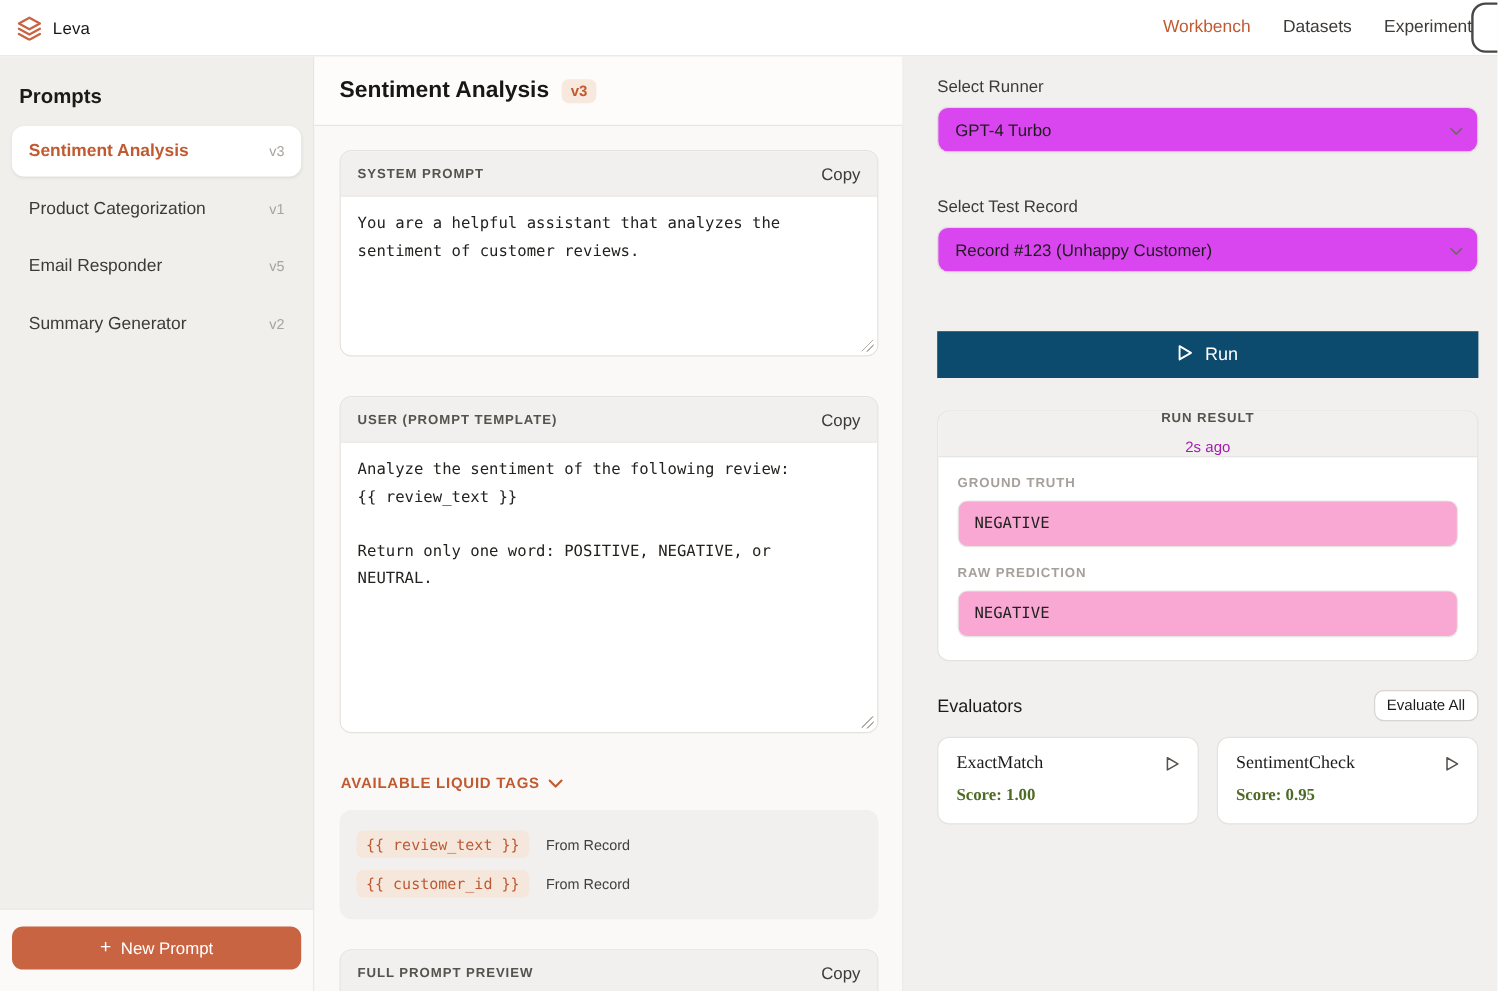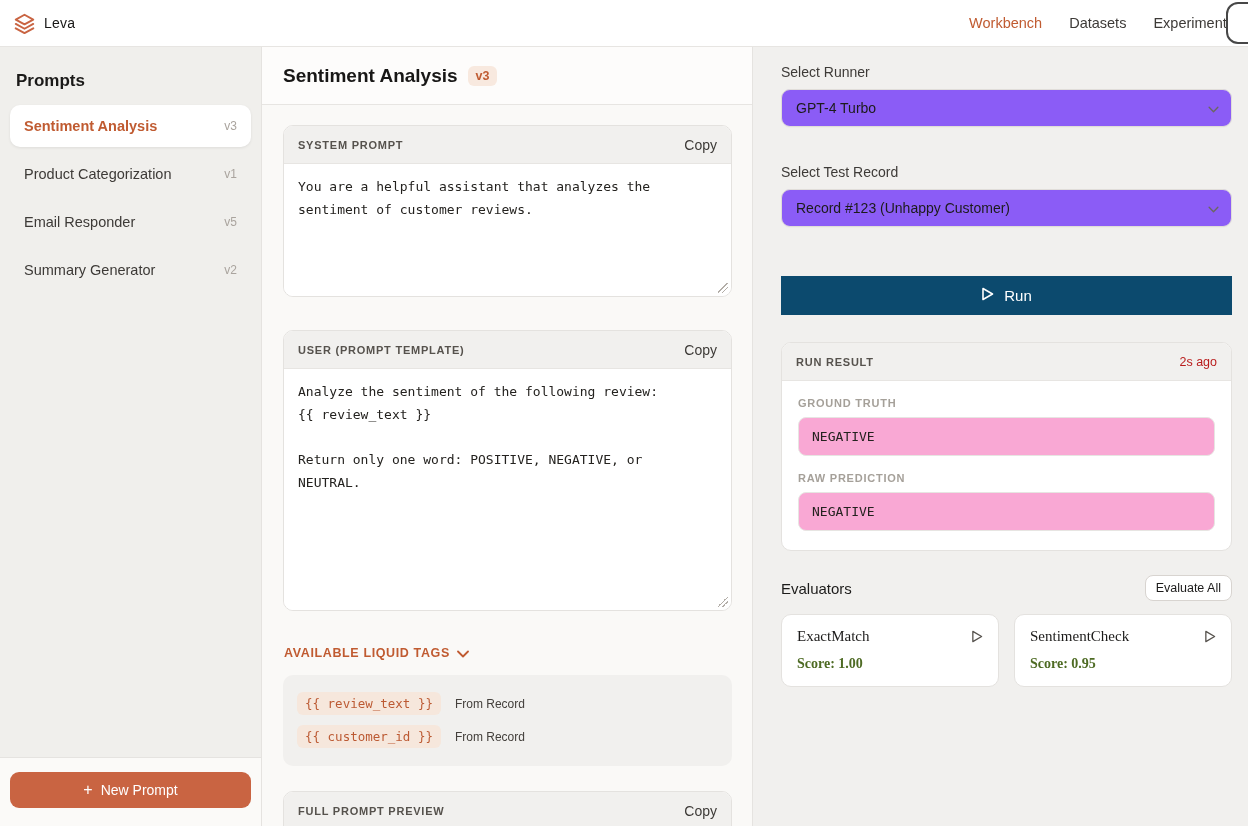--- a/index.html
+++ b/index.html
@@ -99,38 +99,38 @@
   }
   .tag-source { font-size:12px; color:#44403c; }
 
   .panel-preview { margin-bottom:0; }
   .body-preview { height:26px; }
 
   
   .rightpane { flex:1; background:#f1f0ee; padding:17px 16px 0 28px; overflow:hidden; }
   .field-label { font-size:14px; color:#3d3a37; margin-bottom:9px; }
   .select {
-    background:#8b5cf6; border:1px solid #e0ddd9; border-radius:9px; height:38px;
+    background:#d946ef; border:1px solid #e0ddd9; border-radius:9px; height:38px;
     display:flex; align-items:center; justify-content:space-between;
     padding:0 12px 0 14px; font-size:14px; color:#1c1b1a; cursor:pointer;
     box-shadow:0 1px 1px rgba(0,0,0,.02);
   }
   .select-runner-wrap { margin-bottom:37px; }
   .select-record-wrap { margin-bottom:49px; }
   .run-btn {
     width:100%; background:#0c4a6e; border:none; border-radius:0; height:39px;
     color:#fff; font-family:inherit; font-size:15px; font-weight:500; cursor:pointer;
     display:flex; align-items:center; justify-content:center; gap:10px; margin-bottom:27px;
   }
   .result-card { background:#fff; border:1px solid #e4e2df; border-radius:10px; overflow:hidden; margin-bottom:24px; }
   .result-header {
     background:#f1f0ee; border-bottom:1px solid #e7e5e2; height:38px;
-    display:flex; align-items:center; justify-content:space-between; padding:0 14px;
-  }
-  .timestamp { font-size:12.5px; color:#b91c1c;text-align:right; }
+    display:flex; align-items:center; justify-content:space-between; padding:0 14px;flex-direction:column;
+  }
+  .timestamp { font-size:12.5px; color:#a21caf;text-align:right; }
   .result-body { padding:16px 16px 19px 16px; }
   .result-field-label { font-size:11px; font-weight:700; letter-spacing:.07em; color:#a5a099; margin-bottom:8px; }
   .result-value {
     border:1px solid #e7e5e2; border-radius:8px; background:#f9a8d4; padding:11px 13px;
     font-family:"DejaVu Sans Mono","Liberation Mono",monospace; font-size:13px; color:#24221f;
     margin-bottom:16px;
   }
   .result-value.last { margin-bottom:0; }
 
   .eval-header-row { display:flex; align-items:center; justify-content:space-between; margin-bottom:13px; }

